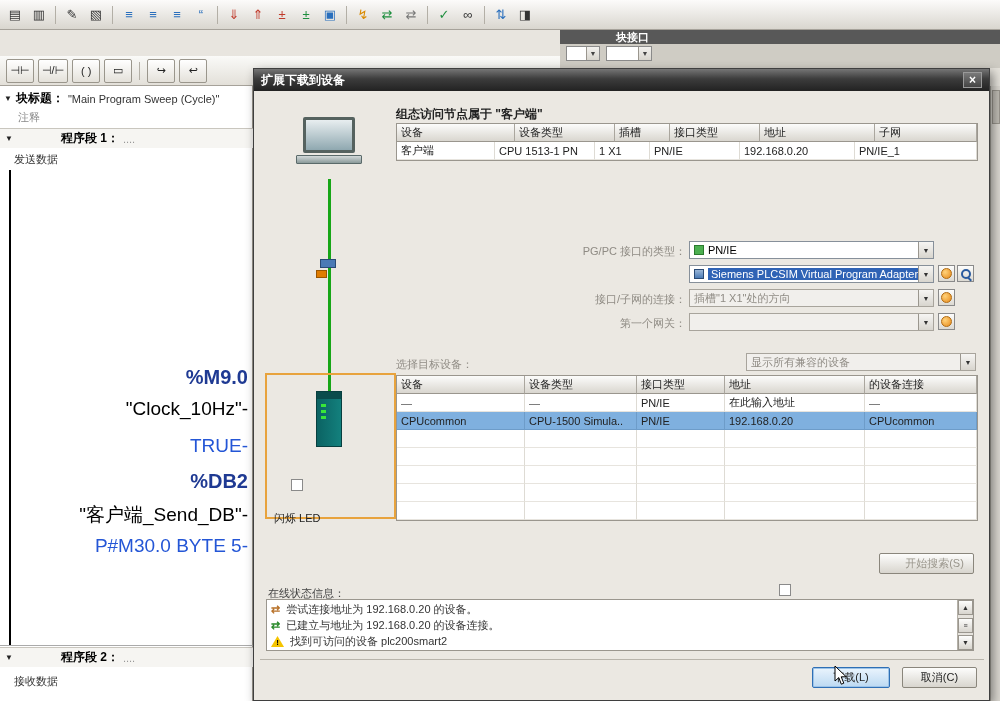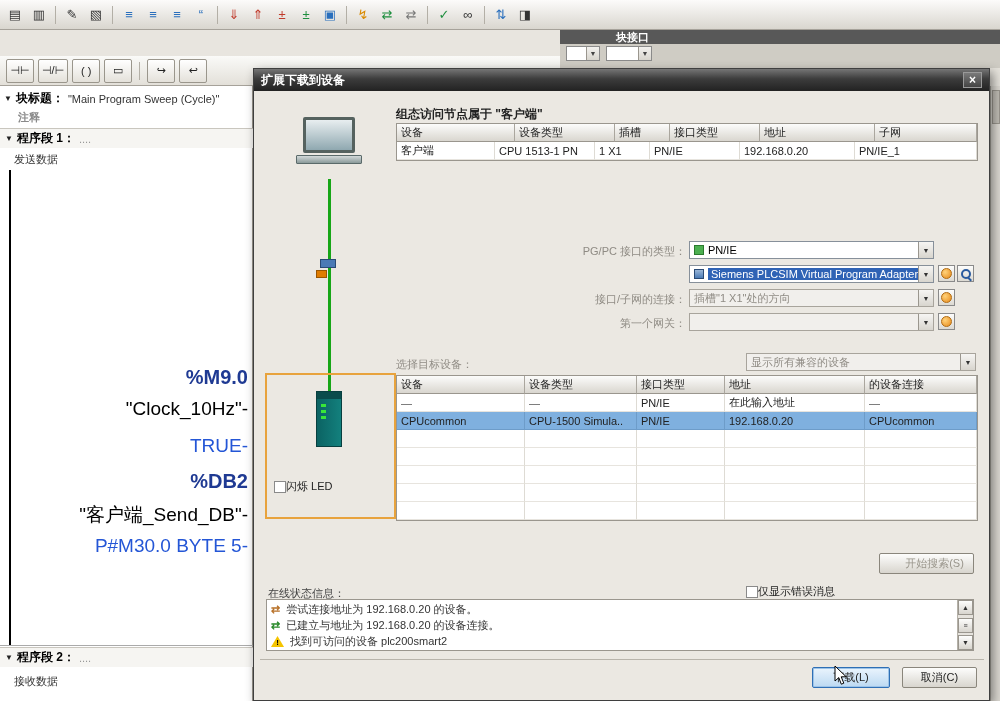--- a/index.html
+++ b/index.html
@@ -22,23 +22,23 @@
   
   .ladbar{position:absolute;left:0;top:56px;width:560px;height:30px;background:linear-gradient(#fafaf8,#e3e0d9);border-bottom:1px solid #a6a29a;display:flex;align-items:center;gap:4px;padding:0 6px;}
   .lad-btn{min-width:28px;height:24px;border:1px solid #9a968c;background:linear-gradient(#ffffff,#e4e1da);display:flex;align-items:center;justify-content:center;font-size:11px;color:#222;border-radius:2px;padding:0 3px;}
 
   
   .editor{position:absolute;left:0;top:86px;width:253px;height:615px;background:#fff;border-right:1px solid #9a968e;}
   .ed-row{position:absolute;left:4px;display:flex;align-items:center;gap:4px;}
   .tri{font-size:8px;color:#222;}
   .bt-label{font-weight:bold;font-size:12px;color:#000;}
   .bt-value{font-size:11px;color:#333;}
-  .ed-comment{position:absolute;left:18px;top:24px;font-size:11px;color:#8a8a8a;font-weight:bold;}
+  .ed-comment{position:absolute;left:18px;top:24px;font-size:11px;color:#8a8a8a;}
   .net-band{position:absolute;left:0;width:253px;height:20px;border-top:1px solid #c9c6be;display:flex;align-items:center;gap:4px;padding:0 5px;background:#f6f5f2;font-size:12px;}
-  .net-label{font-weight:bold;color:#000;}
+  .net-label{font-weight:bold;color:#000;margin-left:44px;}
   .net-dots{color:#999;font-size:11px;}
   .net-comment{position:absolute;left:14px;font-size:11px;color:#333;}
   .rail{position:absolute;left:9px;top:84px;width:2px;height:475px;background:#000;}
   .hline{position:absolute;left:0;top:559px;width:253px;height:1px;background:#aaa;}
   .op{position:absolute;left:0;width:248px;text-align:right;font-size:19px;white-space:nowrap;}
   .op-addr{font-weight:bold;color:#1F3A93;font-size:20px;}
   .op-name{color:#000;}
   .op-val{color:#2456D6;}
 
   
@@ -78,21 +78,21 @@
   .gline{position:absolute;left:74px;top:88px;width:3px;height:214px;background:#17A617;}
   .switch{position:absolute;left:62px;top:168px;width:24px;height:28px;}
   .sw-top{width:16px;height:9px;background:#4a7ab5;border:1px solid #2a4a75;margin-left:4px;}
   .sw-bottom{width:11px;height:8px;background:#e07c00;border:1px solid #9a5500;margin-top:2px;}
   .sel-box{position:absolute;left:11px;top:282px;width:131px;height:146px;border:2px solid #E8A33D;}
   .plc{position:absolute;left:62px;top:300px;width:26px;height:56px;background:linear-gradient(90deg,#0b6363,#13807d);border:1px solid #073f3f;}
   .plc-top{height:7px;background:#0a4c4c;}
   .led{position:absolute;left:4px;width:5px;height:3px;background:#39e639;}
 
   .cb{width:12px;height:12px;background:#fff;border:1px solid #8a8a8a;display:inline-block;flex:none;}
-  .cb-row{position:absolute;display:flex;align-items:center;gap:0;color:#222;}
+  .cb-row{position:absolute;display:flex;align-items:center;gap:20px;color:#222;flex-direction:column;}
 
   .btn{position:absolute;height:21px;font-size:11px;display:flex;align-items:center;justify-content:center;background:linear-gradient(#fdfdfc,#d8d5ce);border:1px solid #8a867c;border-radius:2px;color:#222;}
   .btn.primary{background:linear-gradient(#eaf4fd,#bcd9f2);border:1px solid #2f6fb5;box-shadow:inset 0 0 0 1px #9cc3e8;}
   .btn.disabled{color:#9a968c;padding-left:16px;}
 
   .status-label{position:absolute;left:14px;top:495px;color:#444;}
   .msgbox{position:absolute;left:12px;top:508px;width:708px;height:52px;background:#fff;border:1px solid #9a968e;}
   .msg-row{position:absolute;left:4px;display:flex;align-items:center;gap:6px;color:#333;white-space:nowrap;}
   .plug{font-size:11px;font-weight:bold;}
   .warn{width:13px;height:11px;background:#f5c400;clip-path:polygon(50% 0,100% 100%,0 100%);font-size:8px;font-weight:bold;color:#000;display:flex;align-items:flex-end;justify-content:center;flex:none;}

